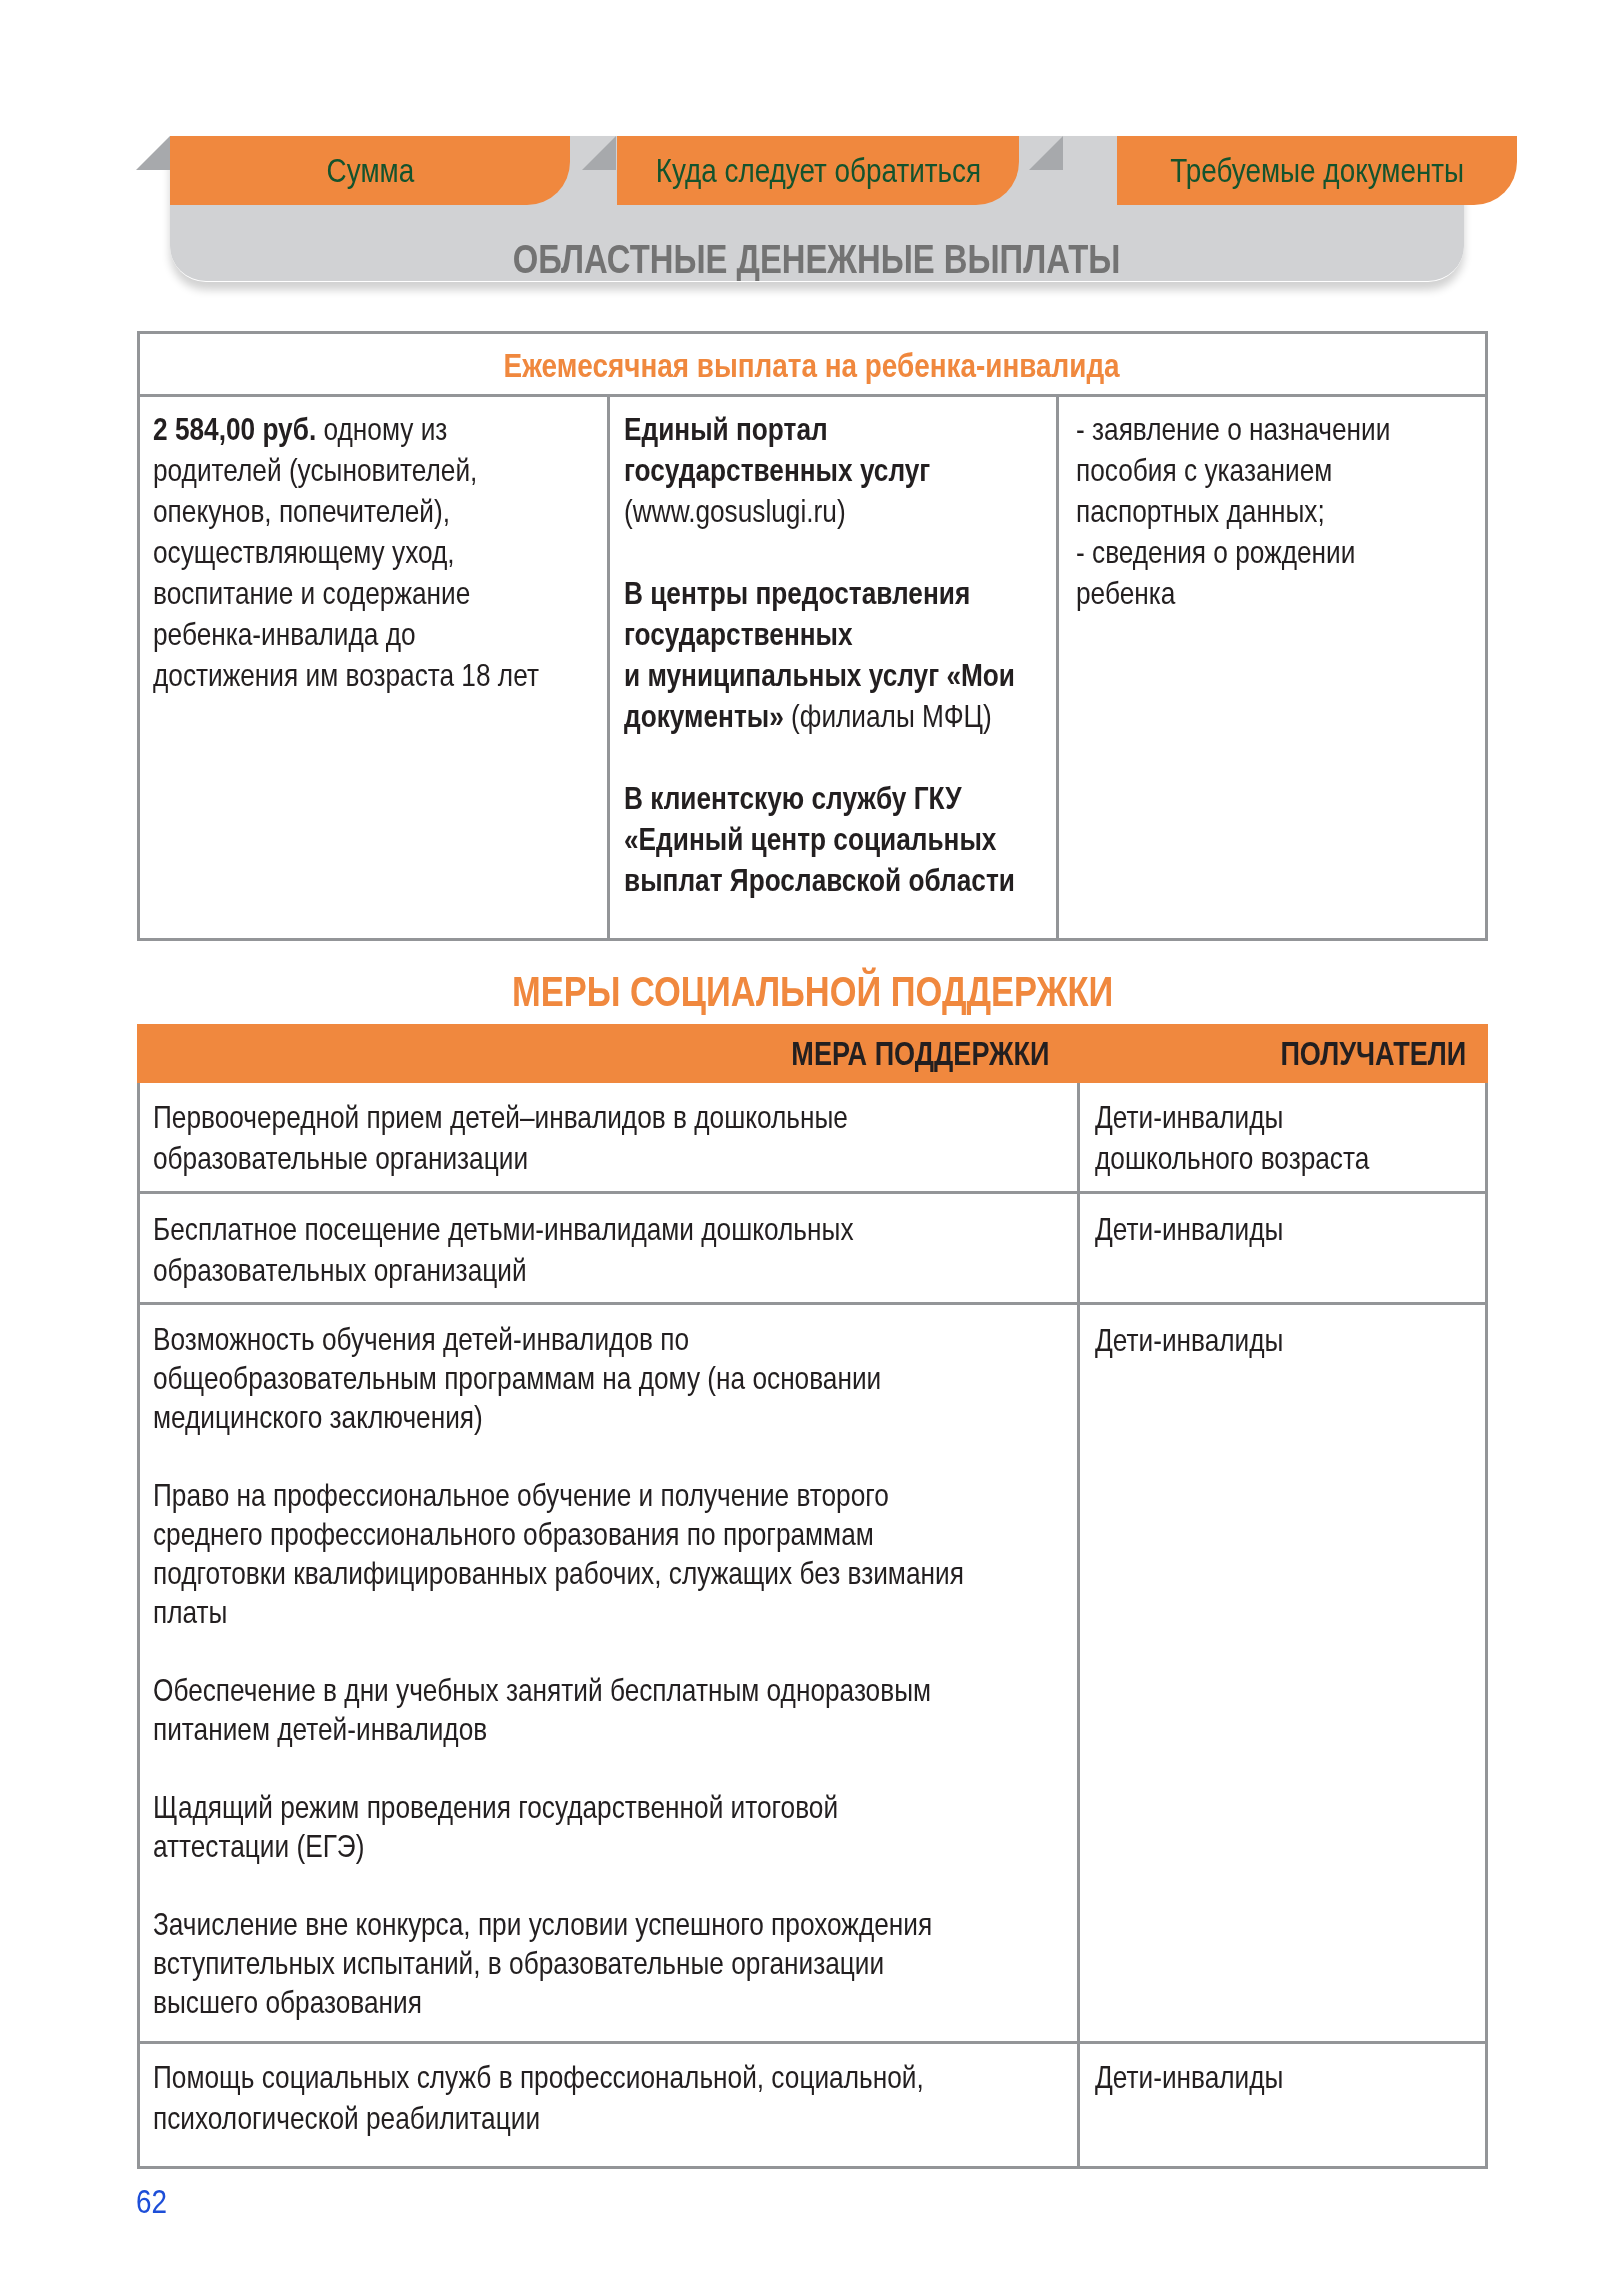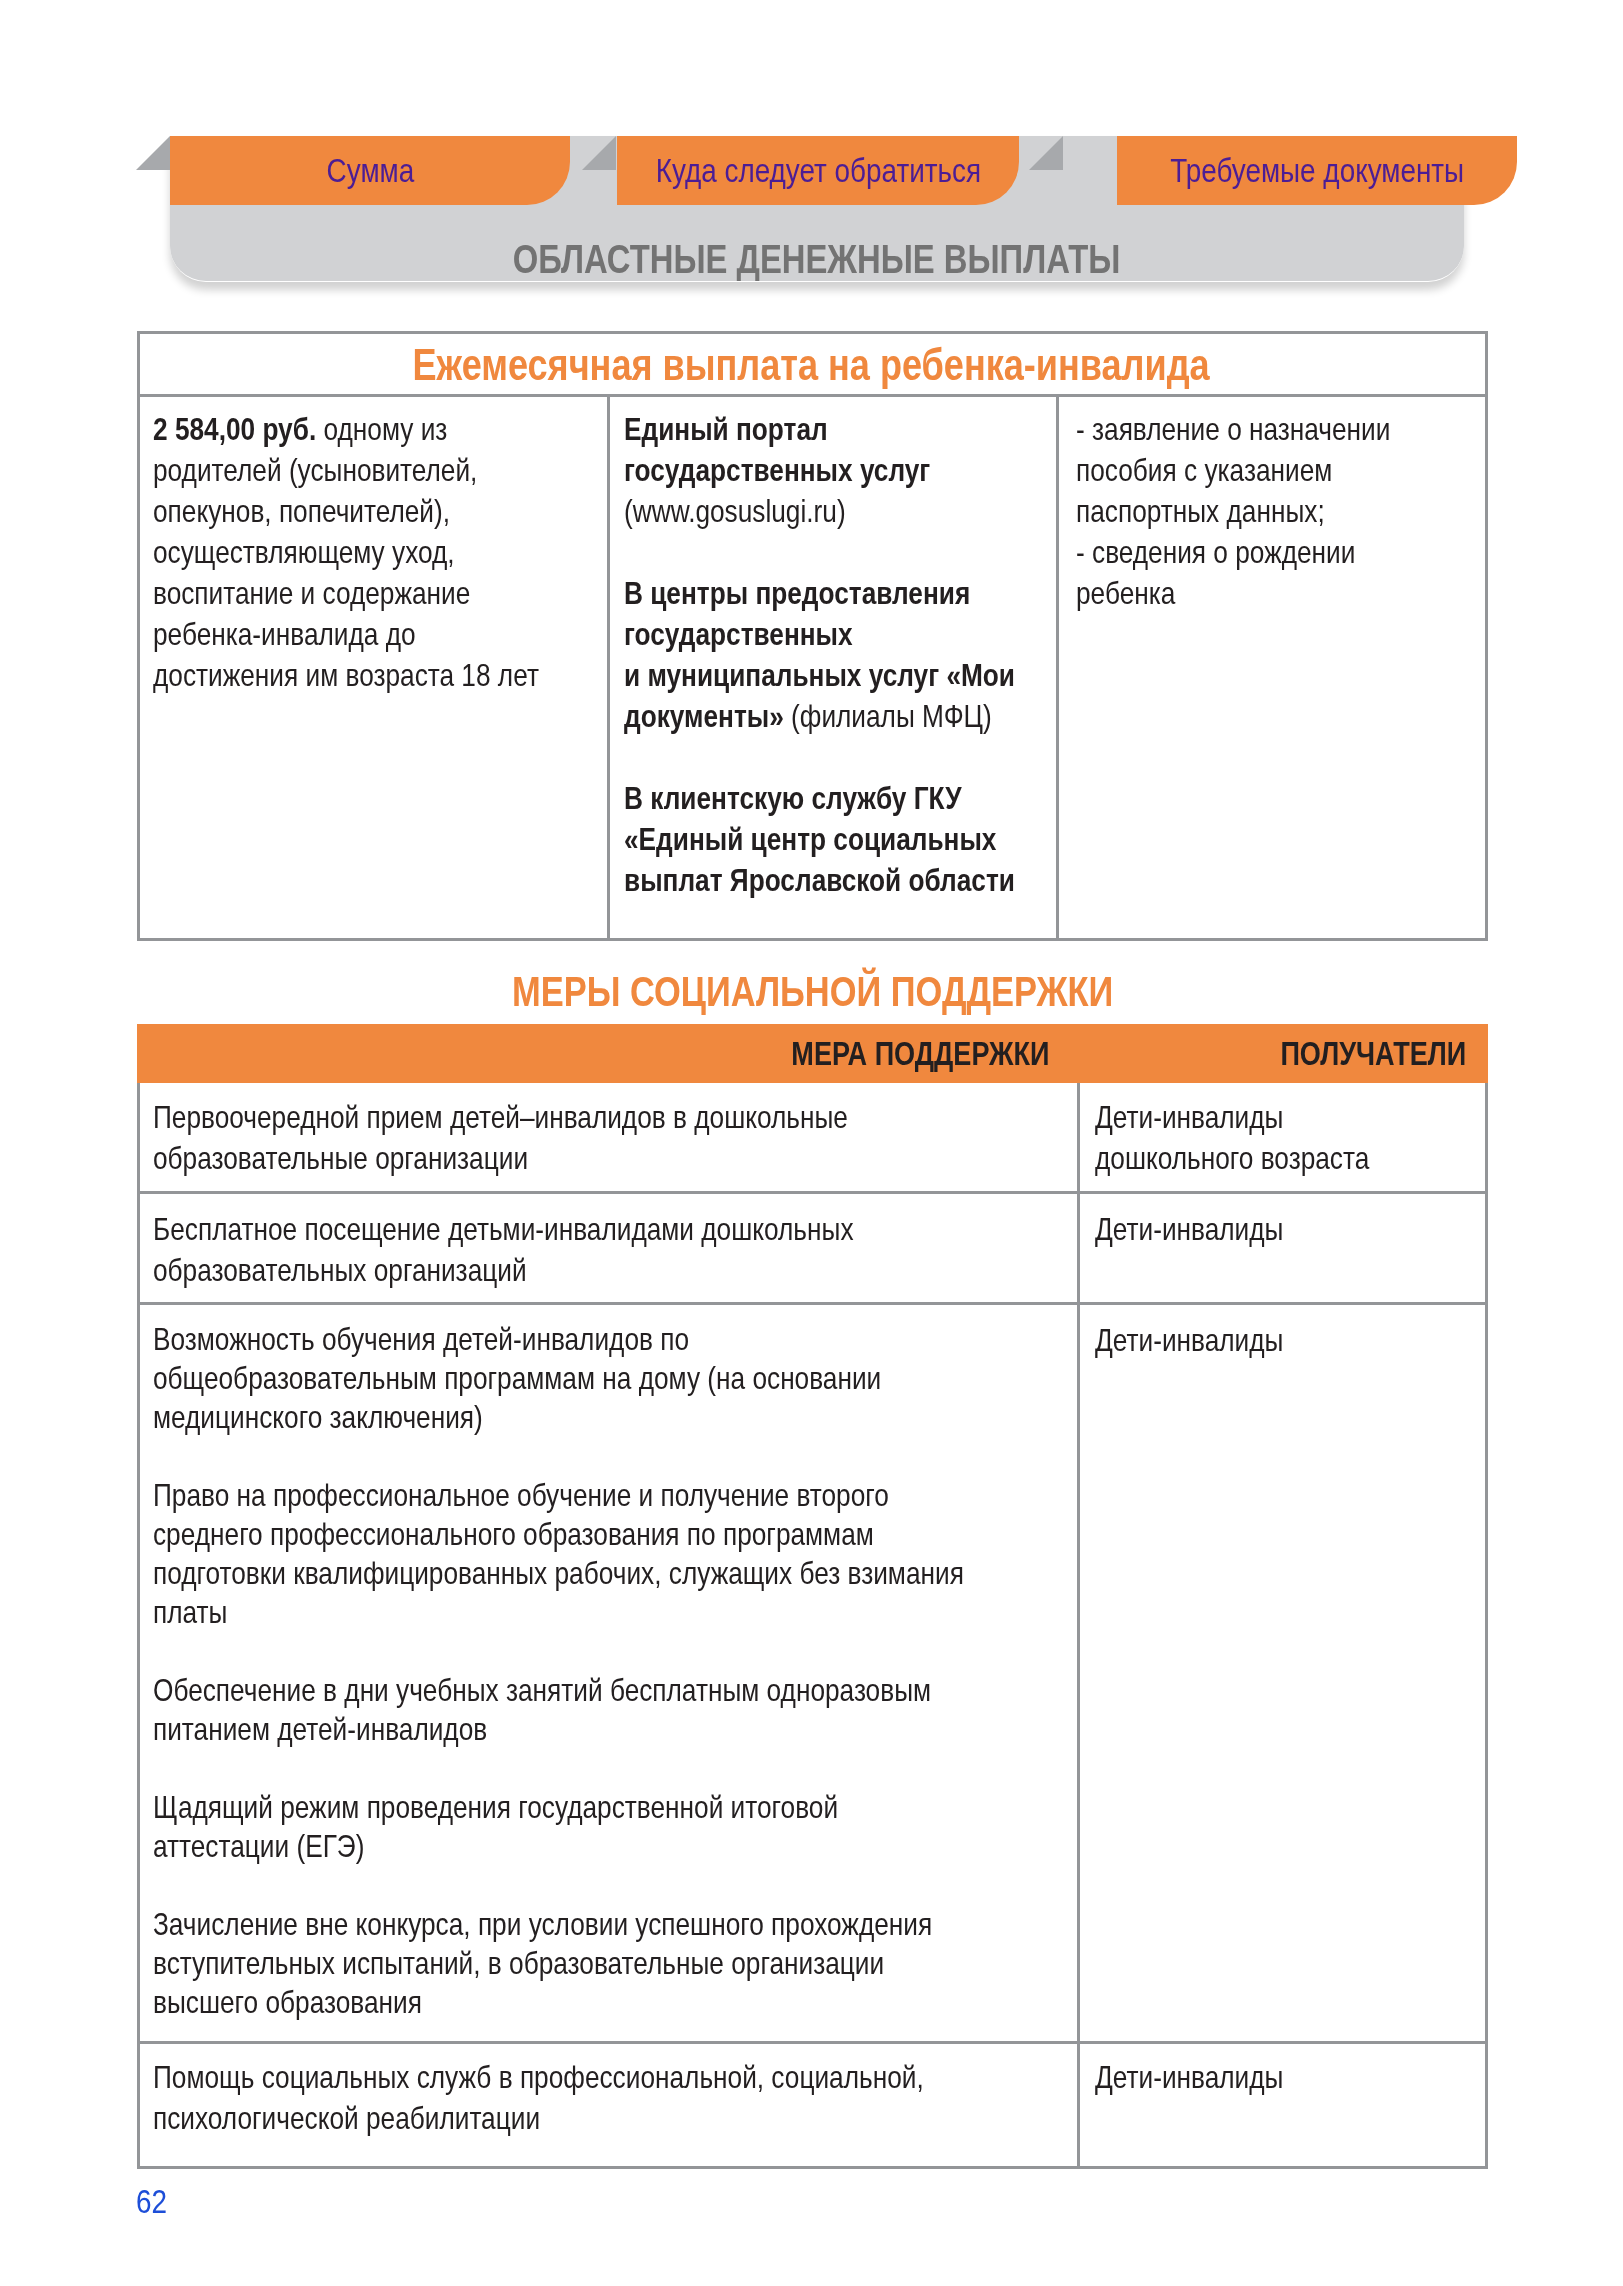--- a/index.html
+++ b/index.html
@@ -8,26 +8,26 @@
   .abs { position:absolute; }
   .cond { display:inline-block; transform:scaleX(0.82); transform-origin:left top; white-space:nowrap; }
   .cond-c { display:inline-block; transform:scaleX(0.82); transform-origin:center top; white-space:nowrap; }
 
   
   .panel { left:170px; top:136px; width:1294px; height:145px; background:#d1d2d4;
            border-radius:0 0 36px 36px; box-shadow:0 7.2px 9px rgba(0,0,0,0.18); border-bottom:1.8px solid #fff; }
   .tri { width:0; height:0; border-style:solid; border-width:0 0 34px 34px;
          border-color:transparent transparent #a7a9ac transparent; }
   .tab { top:136px; height:69px; background:#f0883e; border-radius:0 0 43px 0;
-         display:flex; align-items:center; justify-content:center; font-size:34px; color:#4c1d95; }
+         display:flex; align-items:center; justify-content:center; font-size:34px; color:#14532d; }
   .banner-title { left:170px; top:237px; width:1294px; text-align:center; font-size:40px; font-weight:bold; color:#737373; }
 
   
   .t1 { left:137px; top:331px; width:1351px; height:610px; border:3.6px solid #939598; box-sizing:border-box; }
-  .t1-title { left:140px; top:335px; width:1343px; height:60px; text-align:center; font-size:44px; font-weight:bold; color:#f0883e; line-height:60px; }
+  .t1-title { left:140px; top:335px; width:1343px; height:60px; text-align:center; font-size:34px; font-weight:bold; color:#f0883e; line-height:60px; }
   .hline { background:#939598; height:2.7px; }
   .vline { background:#939598; width:2.7px; }
   .cell-text { font-size:32px; line-height:41px; color:#231f20; }
   .cell-text b { font-weight:bold; }
   .gap { height:41px; }
 
   
   .sec2-title { left:137px; top:968px; width:1351px; text-align:center; font-size:42px; font-weight:bold; color:#f0883e; }
   .t2-head { left:137px; top:1024px; width:1351px; height:59px; background:#f0883e; }
   .t2-h { top:1024px; height:59px; line-height:59px; font-size:33px; font-weight:bold; color:#231f20; text-align:right; }

